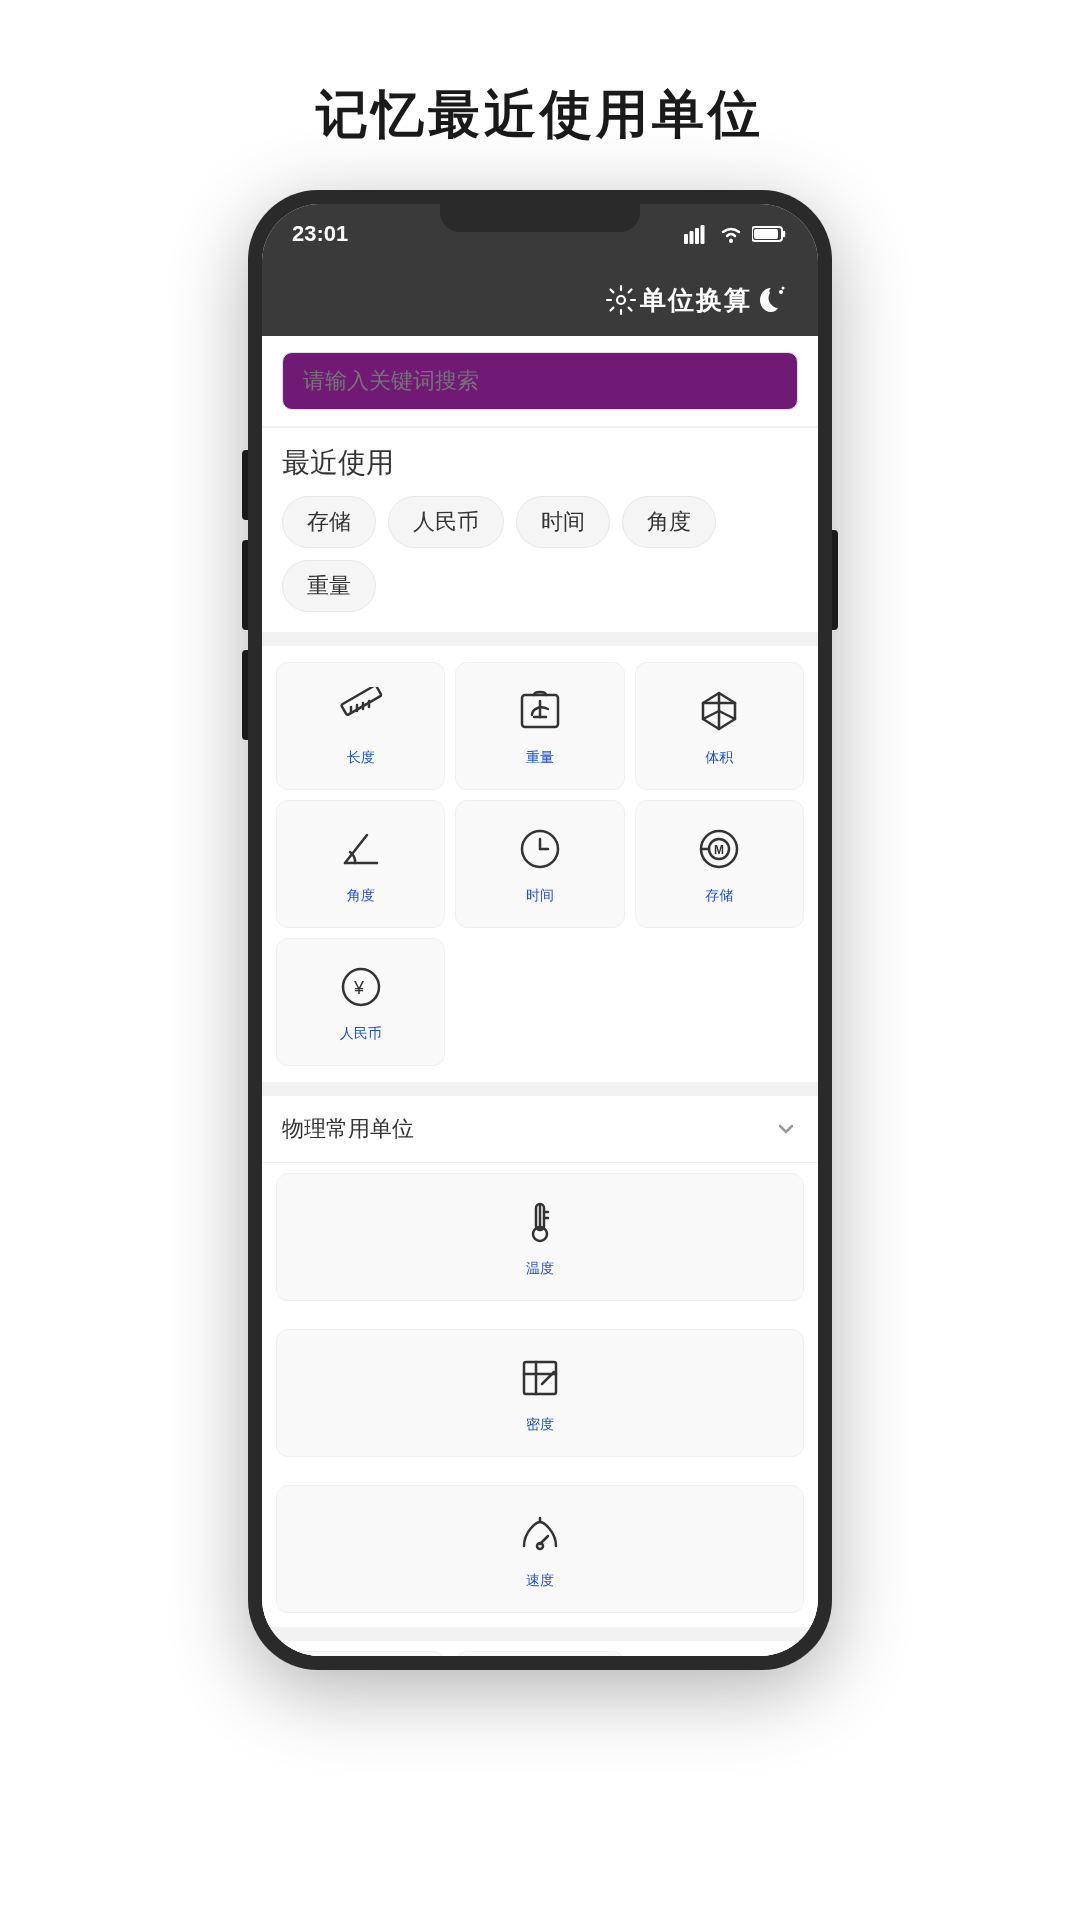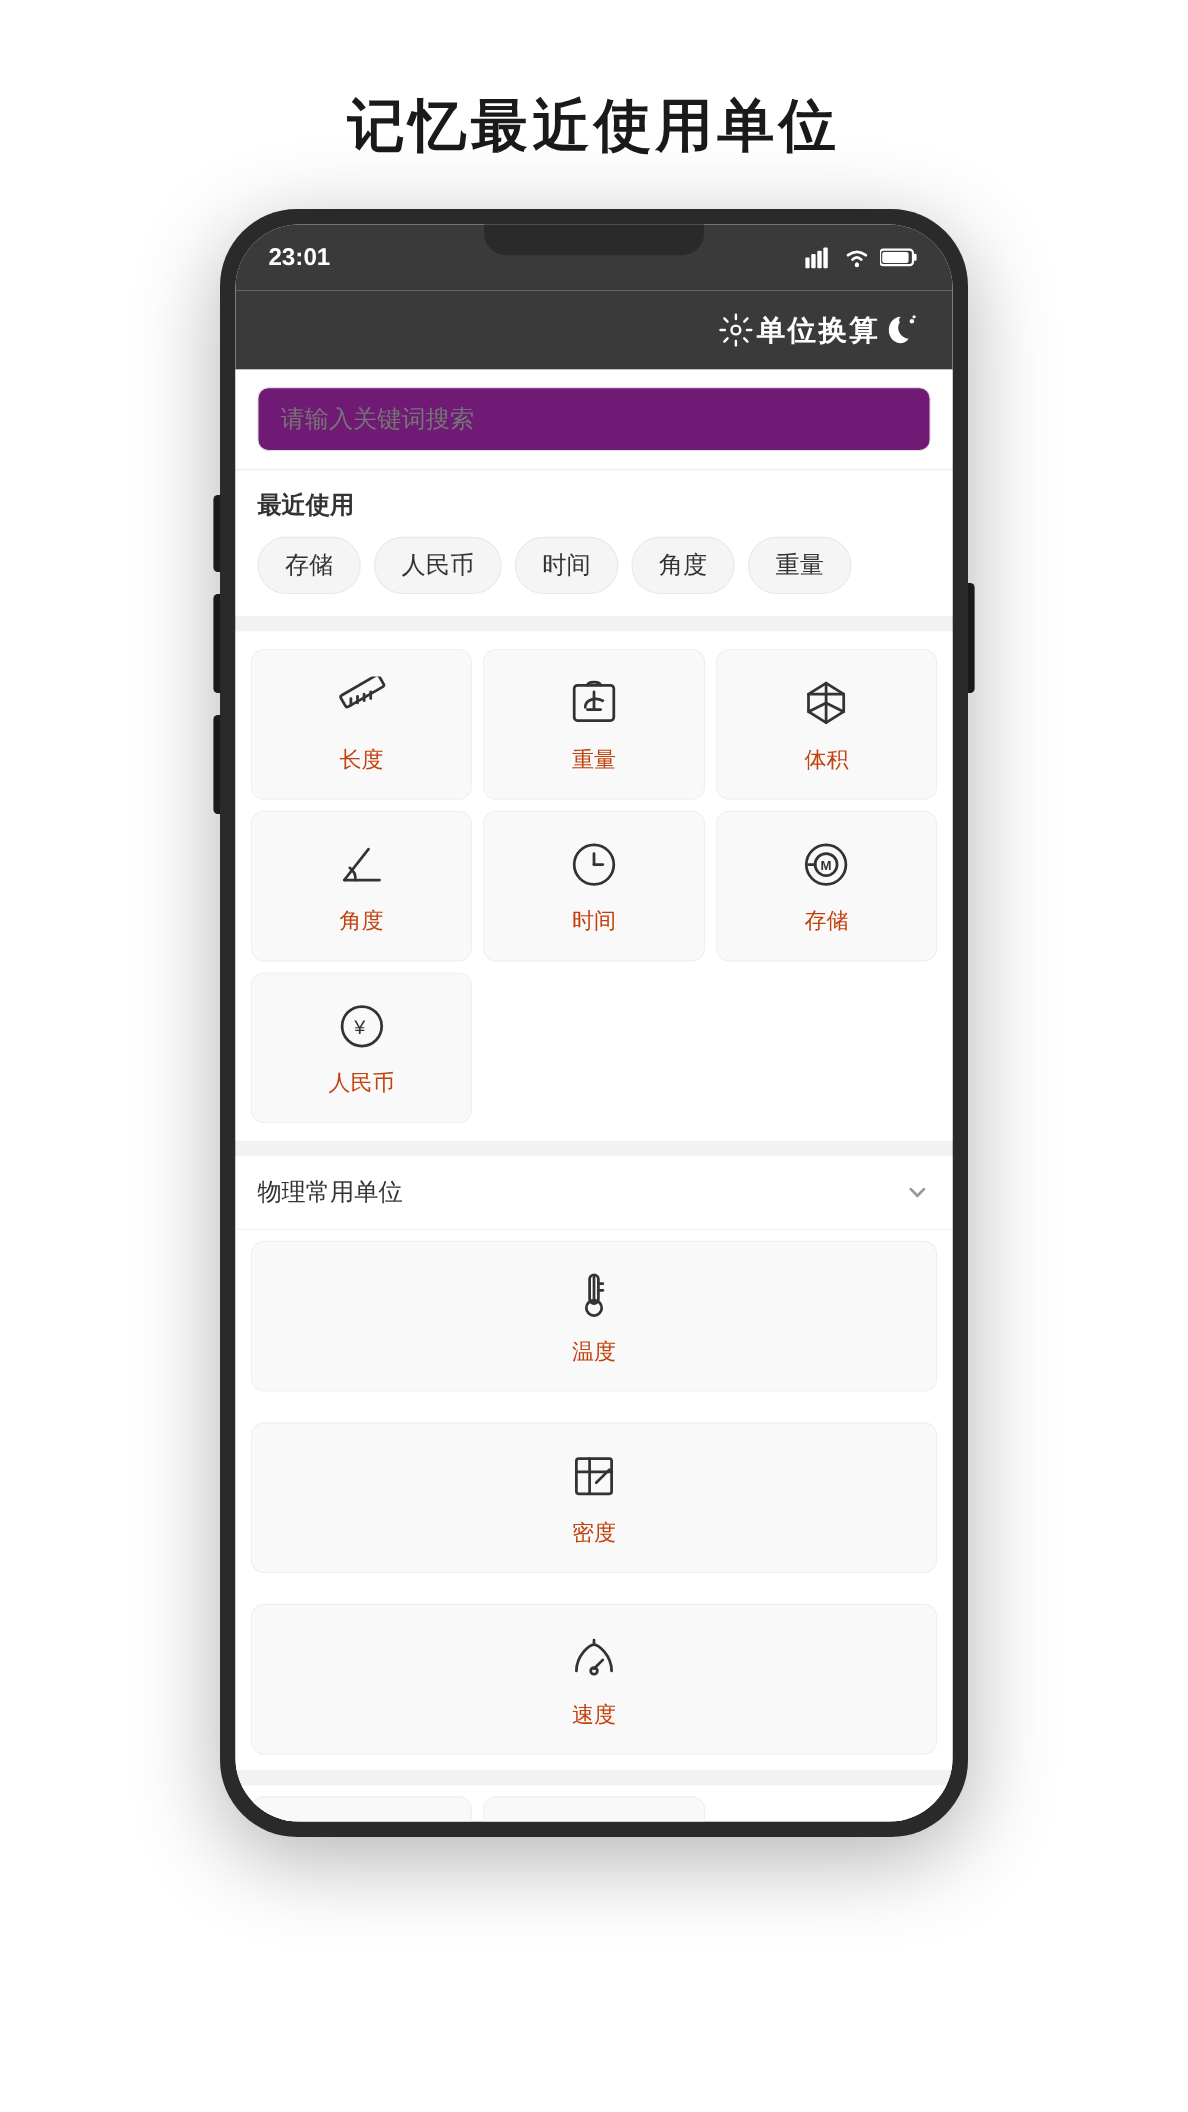--- a/index.html
+++ b/index.html
@@ -22,21 +22,21 @@
 
     .page-title-text {
       font-size: 52px;
       font-weight: 800;
       color: #1a1a1a;
       letter-spacing: 4px;
     }
 
     
     .phone-frame {
-      width: 680px;
+      width: 584px;
       height: 1480px;
       background: #2a2a2a;
       border-radius: 70px;
       position: relative;
       box-shadow: 0 20px 80px rgba(0,0,0,0.3);
       padding: 14px;
     }
 
     .phone-inner {
       width: 100%;
@@ -144,23 +144,23 @@
 
     
     .recent-section {
       background: #ffffff;
       padding: 16px 20px 20px 20px;
       margin-top: 2px;
       flex-shrink: 0;
     }
 
     .section-label {
-      font-size: 22px;
+      font-size: 28px;
       color: #333;
-      font-weight: 700;
+      font-weight: 400;
       margin-bottom: 14px;
     }
 
     .recent-chips {
       display: flex;
       flex-wrap: wrap;
       gap: 12px;
     }
 
     .chip {
@@ -207,22 +207,22 @@
       justify-content: center;
       margin-bottom: 12px;
     }
 
     .grid-icon svg {
       width: 48px;
       height: 48px;
     }
 
     .grid-label {
-      font-size: 20px;
-      color: #c2410c;
+      font-size: 14px;
+      color: #1d4ed8;
       font-weight: 500;
     }
 
     
     .physics-section {
       background: #ffffff;
       margin-top: 14px;
       padding: 0;
       flex-shrink: 0;
     }

